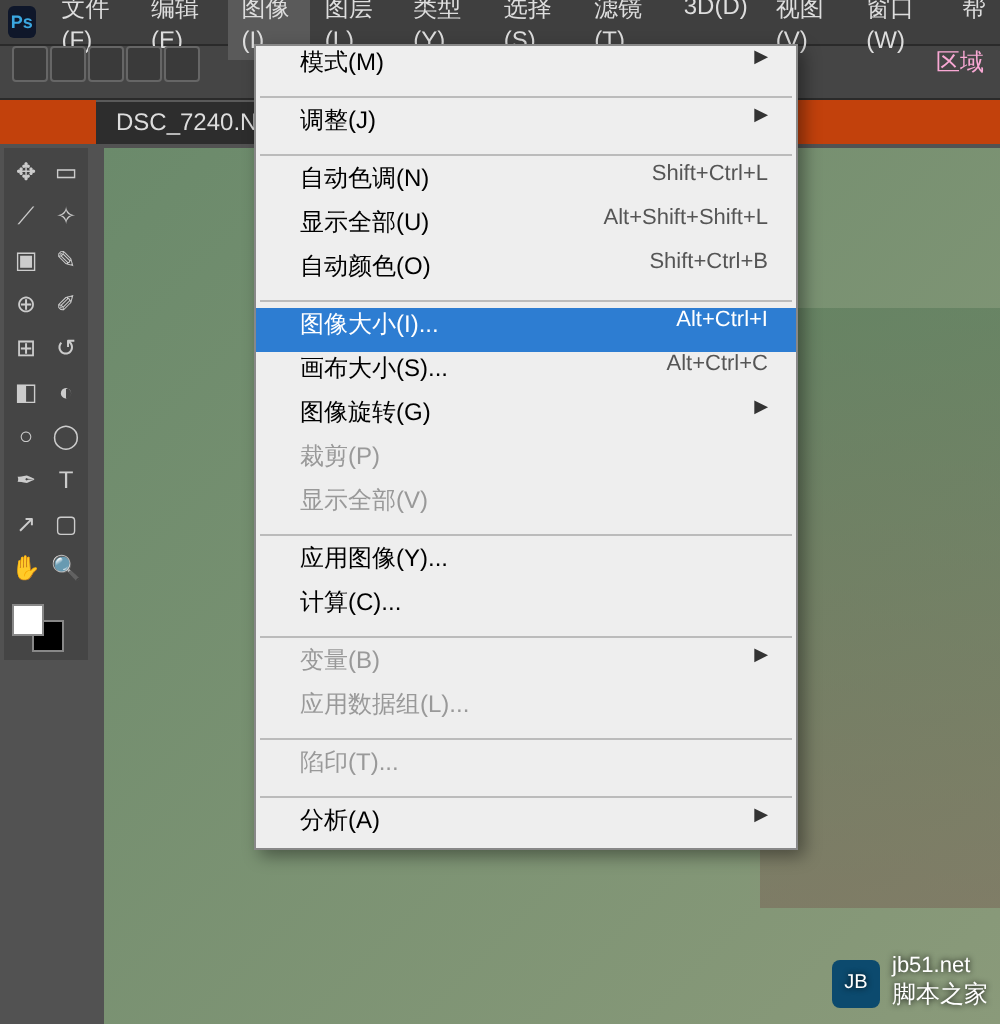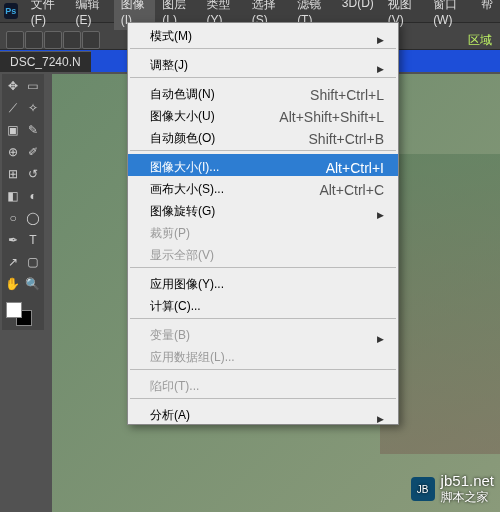--- a/index.html
+++ b/index.html
@@ -1,39 +1,39 @@
 <!DOCTYPE html>
 <html><head>
 <meta charset="utf-8">
 <style>
 *{margin:0;padding:0;box-sizing:border-box;font-family:"Microsoft YaHei",sans-serif;font-size:12px;user-select:none}
 body{width:500px;height:512px;background:#525252;overflow:hidden;position:relative}
 .topbar{height:22px;background:#3f3f3f;display:flex;align-items:center;color:#ddd;padding-left:4px}
 .ps-logo{width:16px;height:16px;background:#0f172a;border-radius:3px;display:flex;align-items:center;justify-content:center;color:#3ba7e0;font-weight:bold;font-size:9px;margin-right:6px}
 .menubar{display:flex;gap:0}
 .menubar span{padding:3px 7px;cursor:default}
-.optbar{height:28px;background:#454545;border-top:1px solid #2a2a2a;border-bottom:1px solid #2a2a2a;display:flex;align-items:flex-end;color:#bef264;padding-left:6px;gap:1px}
+.optbar{height:28px;background:#454545;border-top:1px solid #2a2a2a;border-bottom:1px solid #2a2a2a;display:flex;align-items:flex-start;color:#f9a8d4;padding-left:6px;gap:1px}
 .optbar .ico{width:18px;height:18px;background:#3a3a3a;border:1px solid #666;border-radius:2px}
-.tabbar{height:22px;background:#1d4ed8;display:flex;align-items:center;color:#ddd;}
+.tabbar{height:22px;background:#c2410c;display:flex;color:#ddd;padding-left:48px}
 .tab{padding:3px 10px;background:#2d2d2d;border-top:1px solid #5a5a5a}
 .tools{position:absolute;left:2px;top:74px;width:42px;background:#454545;padding:2px;display:grid;grid-template-columns:1fr 1fr;gap:2px}
 .tools .t{height:20px;background:#454545;display:flex;align-items:center;justify-content:center;color:#ccc}
 .swatches{grid-column:1/3;height:28px;position:relative;margin-top:4px}
 .sw{width:16px;height:16px;border:1px solid #888;position:absolute}
 .sw.f{background:#fff;left:2px;top:2px;z-index:2}
 .sw.b{background:#000;left:12px;top:10px}
 .canvas{position:absolute;left:52px;top:74px;right:0;bottom:0;background:linear-gradient(135deg,#6b8a6b,#8a9a7a);overflow:hidden}
 .photo{position:absolute;right:0;top:80px;width:120px;height:300px;background:linear-gradient(#5a7a5a,#7a6a5a);opacity:.6}
 .menu{position:absolute;left:127px;top:22px;width:272px;background:#eee;border:1px solid #888;box-shadow:3px 3px 8px rgba(0,0,0,.4);color:#000}
-.menu .row{height:22px;display:flex;align-items:flex-end;padding:0 14px 0 22px;justify-content:space-between}
+.menu .row{height:22px;display:flex;align-items:flex-start;padding:0 14px 0 22px;justify-content:space-between}
 .menu .row.arr::after{content:"▶";font-size:9px;color:#333}
 .menu .row.hl{background:#2d7dd2;color:#fff}
 .menu .row.dis{color:#999}
 .menu .sep{height:1px;background:#bbb;margin:3px 2px}
-.sc{color:#555;font-size:14px}
+.sc{color:#555;font-size:11px}
 .row.hl .sc{color:#fff}
 .watermark{position:absolute;right:6px;bottom:6px;display:flex;align-items:center;gap:6px;color:#fff;font-size:14px;text-shadow:0 0 3px #000}
 .wm-logo{width:24px;height:24px;background:#0c4a6e;border-radius:4px;display:flex;align-items:center;justify-content:center;color:#fff;font-size:10px}
 </style>
 </head>
 <body>
 
 <div class="topbar">
   <div class="ps-logo">Ps</div>
   <div class="menubar">
@@ -103,21 +103,21 @@
   <div class="sep"></div>
   <div class="row arr">
       <span>调整(J)</span>
     </div>
   <div class="sep"></div>
   <div class="row">
       <span>自动色调(N)</span>
       <span class="sc">Shift+Ctrl+L</span>
     </div>
   <div class="row">
-      <span>图像大小(U)</span>
+      <span>显示全部(U)</span>
       <span class="sc">Alt+Shift+Shift+L</span>
     </div>
   <div class="row">
       <span>自动颜色(O)</span>
       <span class="sc">Shift+Ctrl+B</span>
     </div>
   <div class="sep"></div>
   <div class="row hl">
       <span>图像大小(I)...</span>
       <span class="sc">Alt+Ctrl+I</span>
@@ -155,16 +155,16 @@
     </div>
   <div class="sep"></div>
   <div class="row arr">
       <span>分析(A)</span>
     </div>
 </div>
 
 <div class="watermark">
   <div class="wm-logo">JB</div>
   <div>
-    <div style="font-size:15px">jb51.net</div>
+    <div style="font-size:11px">jb51.net</div>
     <div>脚本之家</div>
   </div>
 </div>
 
 </body></html>

